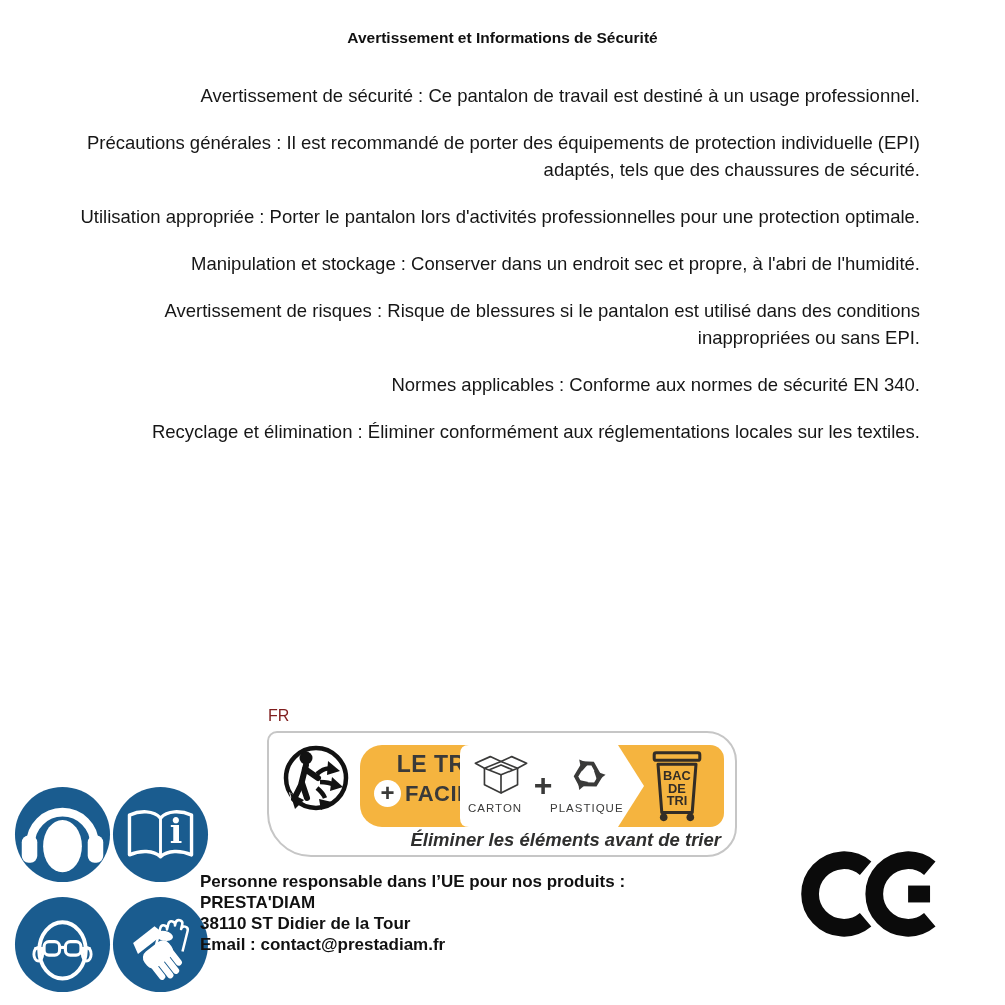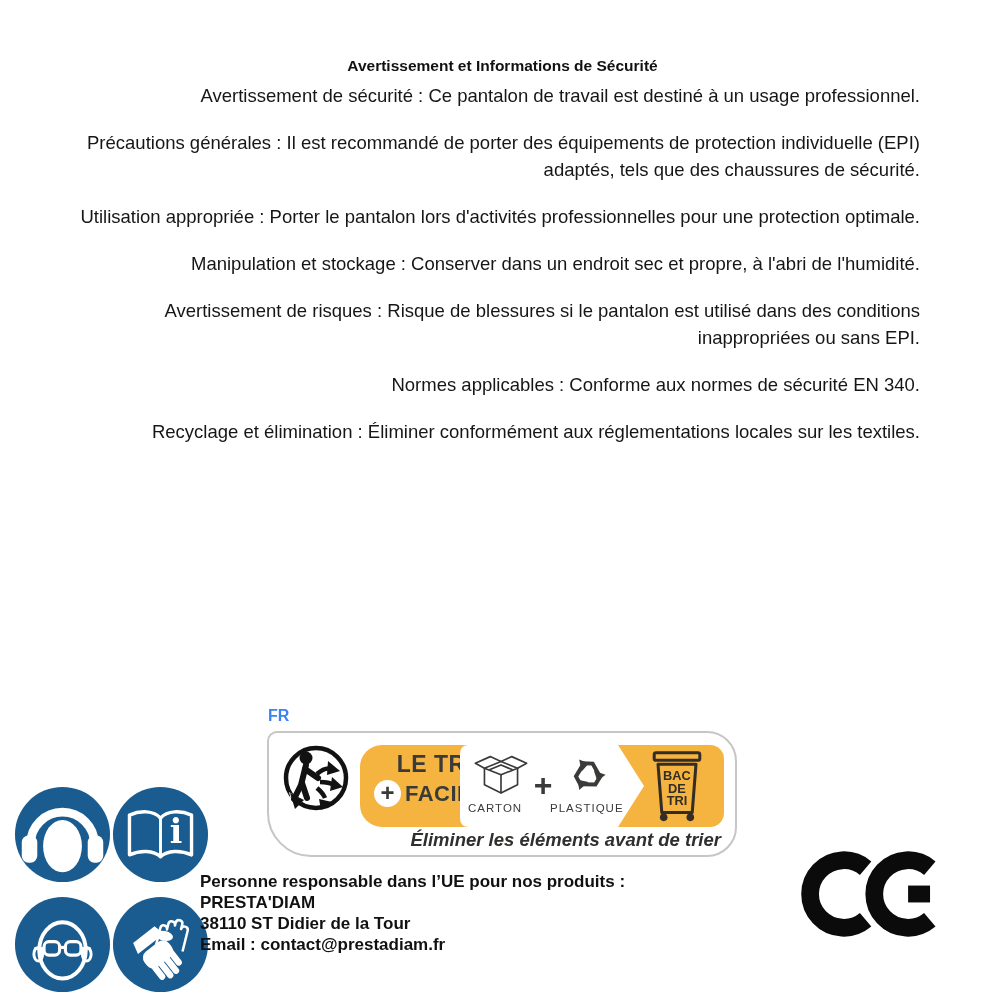--- a/index.html
+++ b/index.html
@@ -2,36 +2,36 @@
 <html><head>
 <meta charset="utf-8">
 <style>
   html,body{margin:0;padding:0;}
   body{
     width:1005px;height:1005px;position:relative;background:#ffffff;
     font-family:"Liberation Sans","DejaVu Sans",sans-serif;color:#1a1a1a;overflow:hidden;
   }
   .title{
     position:absolute;top:29px;left:0;width:1005px;text-align:center;
-    font-size:15.5px;font-weight:bold;color:#111;margin-top:28px;
+    font-size:15.5px;font-weight:bold;color:#111;
   }
   .paragraphs{
     position:absolute;left:72px;top:82px;width:848px;
     font-size:18.5px;line-height:27px;color:#161616;text-align:right;
   }
   .paragraphs p{margin:0 0 20px 0;}
   
   .icon-grid{
     position:absolute;left:14px;top:786px;
     display:grid;grid-template-columns:97px 97px;gap:13px 1px;
   }
   .sicon{width:97px;height:97px;}
   .sicon svg{display:block;width:97px;height:97px;}
   
-  .fr-code{position:absolute;left:268px;top:707px;font-size:16px;font-weight:bold;color:#3b82f6;}
+  .fr-code{position:absolute;left:268px;top:707px;font-size:16px;font-weight:normal;color:#7f1d1d;}
   .tri-box{
     position:absolute;left:267px;top:731px;width:470px;height:126px;
     background:#fff;border:2px solid #c6c6c6;border-radius:10px 30px 30px 44px;
     box-sizing:border-box;
   }
   .triman{position:absolute;left:11px;top:9px;width:72px;height:72px;}
   .yellow-band{
     position:absolute;left:91px;top:12px;width:364px;height:82px;
     background:#F5B43F;border-radius:22px 14px 14px 22px;
   }

